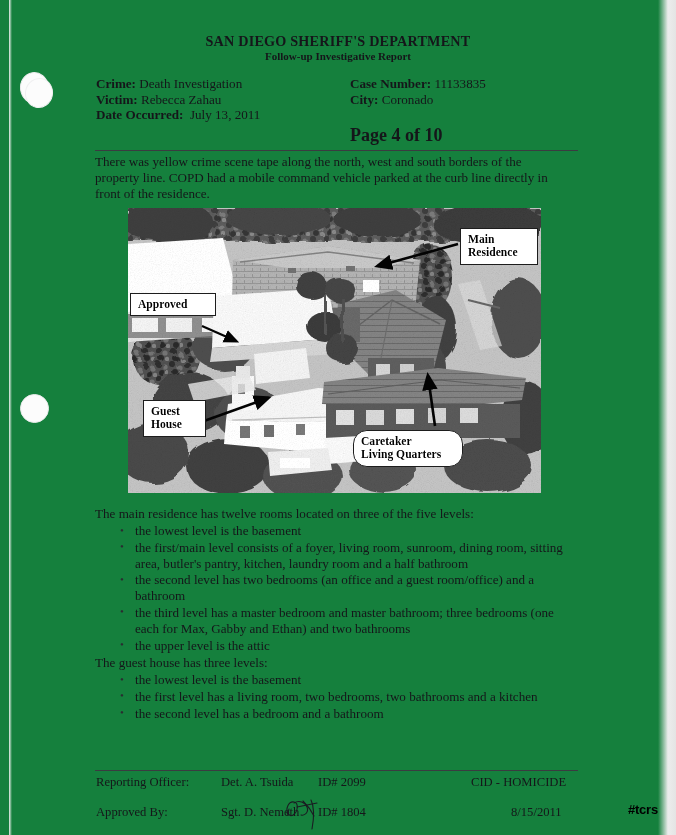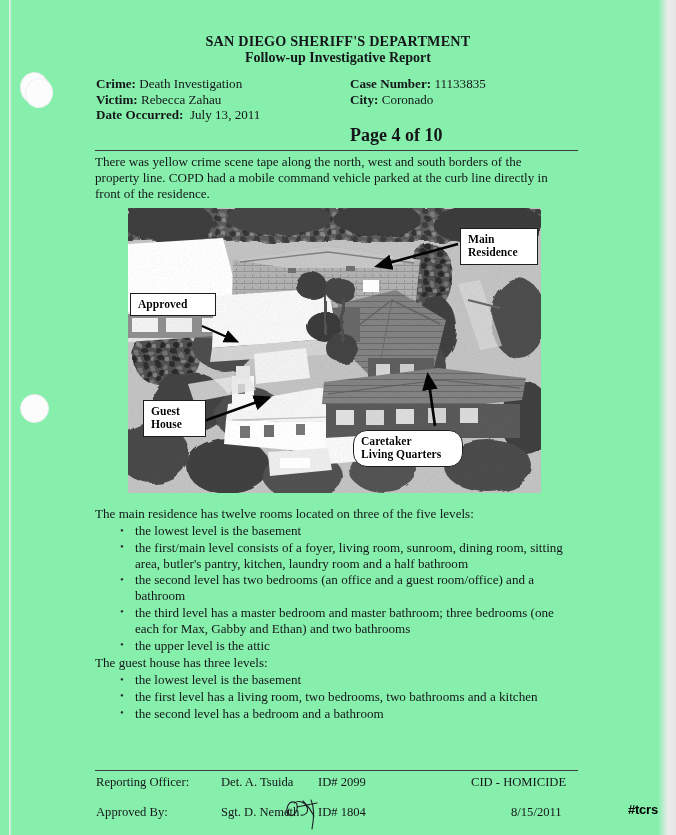--- a/index.html
+++ b/index.html
@@ -15,21 +15,21 @@
     overflow: hidden;
     font-family: "Liberation Serif", "DejaVu Serif", serif;
     color: #15161a;
     -webkit-font-smoothing: antialiased;
   }
 
   
   .page {
     position: absolute;
     inset: 0;
-    background: #86efac;
+    background: #15803d;
   }
   .scan-edge-right {
     position: absolute;
     top: 0;
     right: 0;
     width: 18px;
     height: 835px;
     background: linear-gradient(to right, rgba(255,255,255,0) 0%, #ececec 55%, #e4e4e4 100%);
     pointer-events: none;
   }
@@ -61,21 +61,21 @@
     font-weight: bold;
     font-size: 14.2px;
     letter-spacing: 0.2px;
   }
   .doc-subtitle {
     position: absolute;
     left: 0; right: 0;
     top: 50px;
     text-align: center;
     font-weight: bold;
-    font-size: 14px;
+    font-size: 11px;
   }
 
   
   .meta {
     position: absolute;
     left: 96px;
     top: 76px;
     width: 490px;
     font-size: 13.1px;
     line-height: 15.6px;

